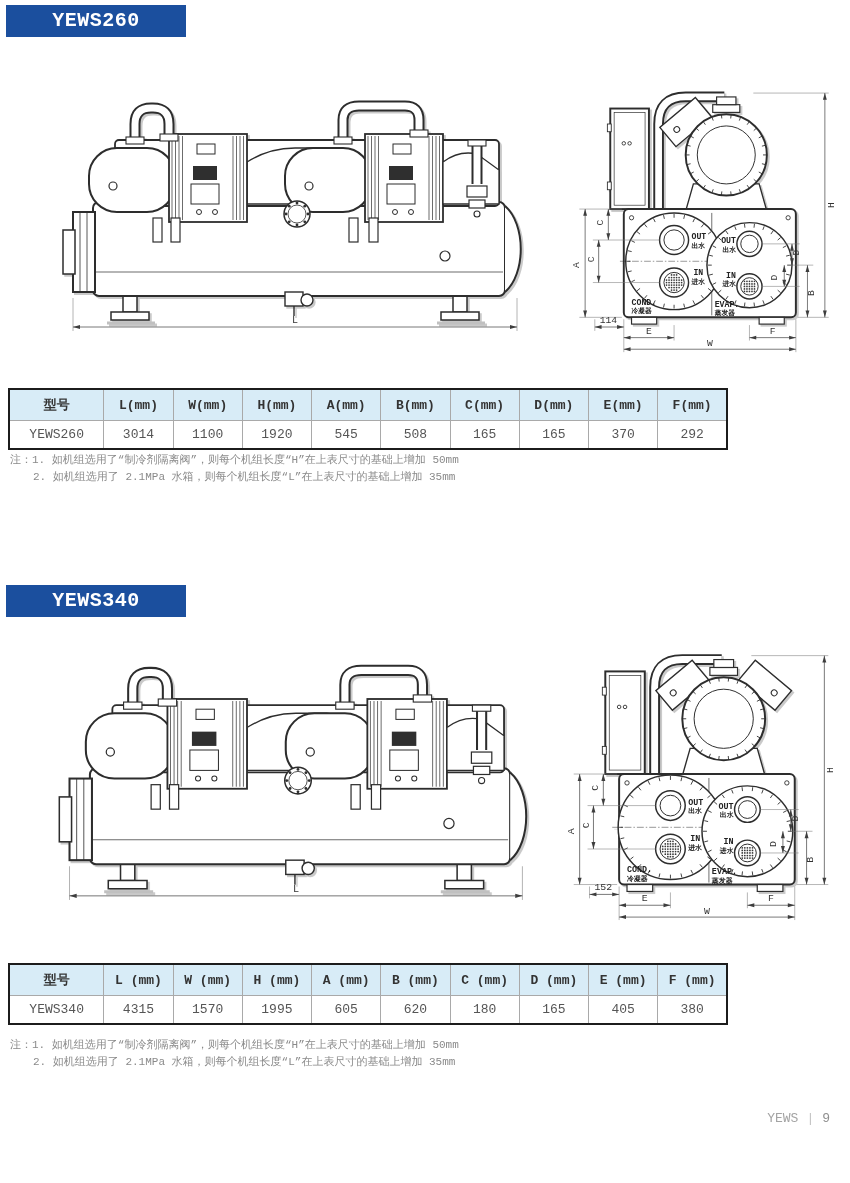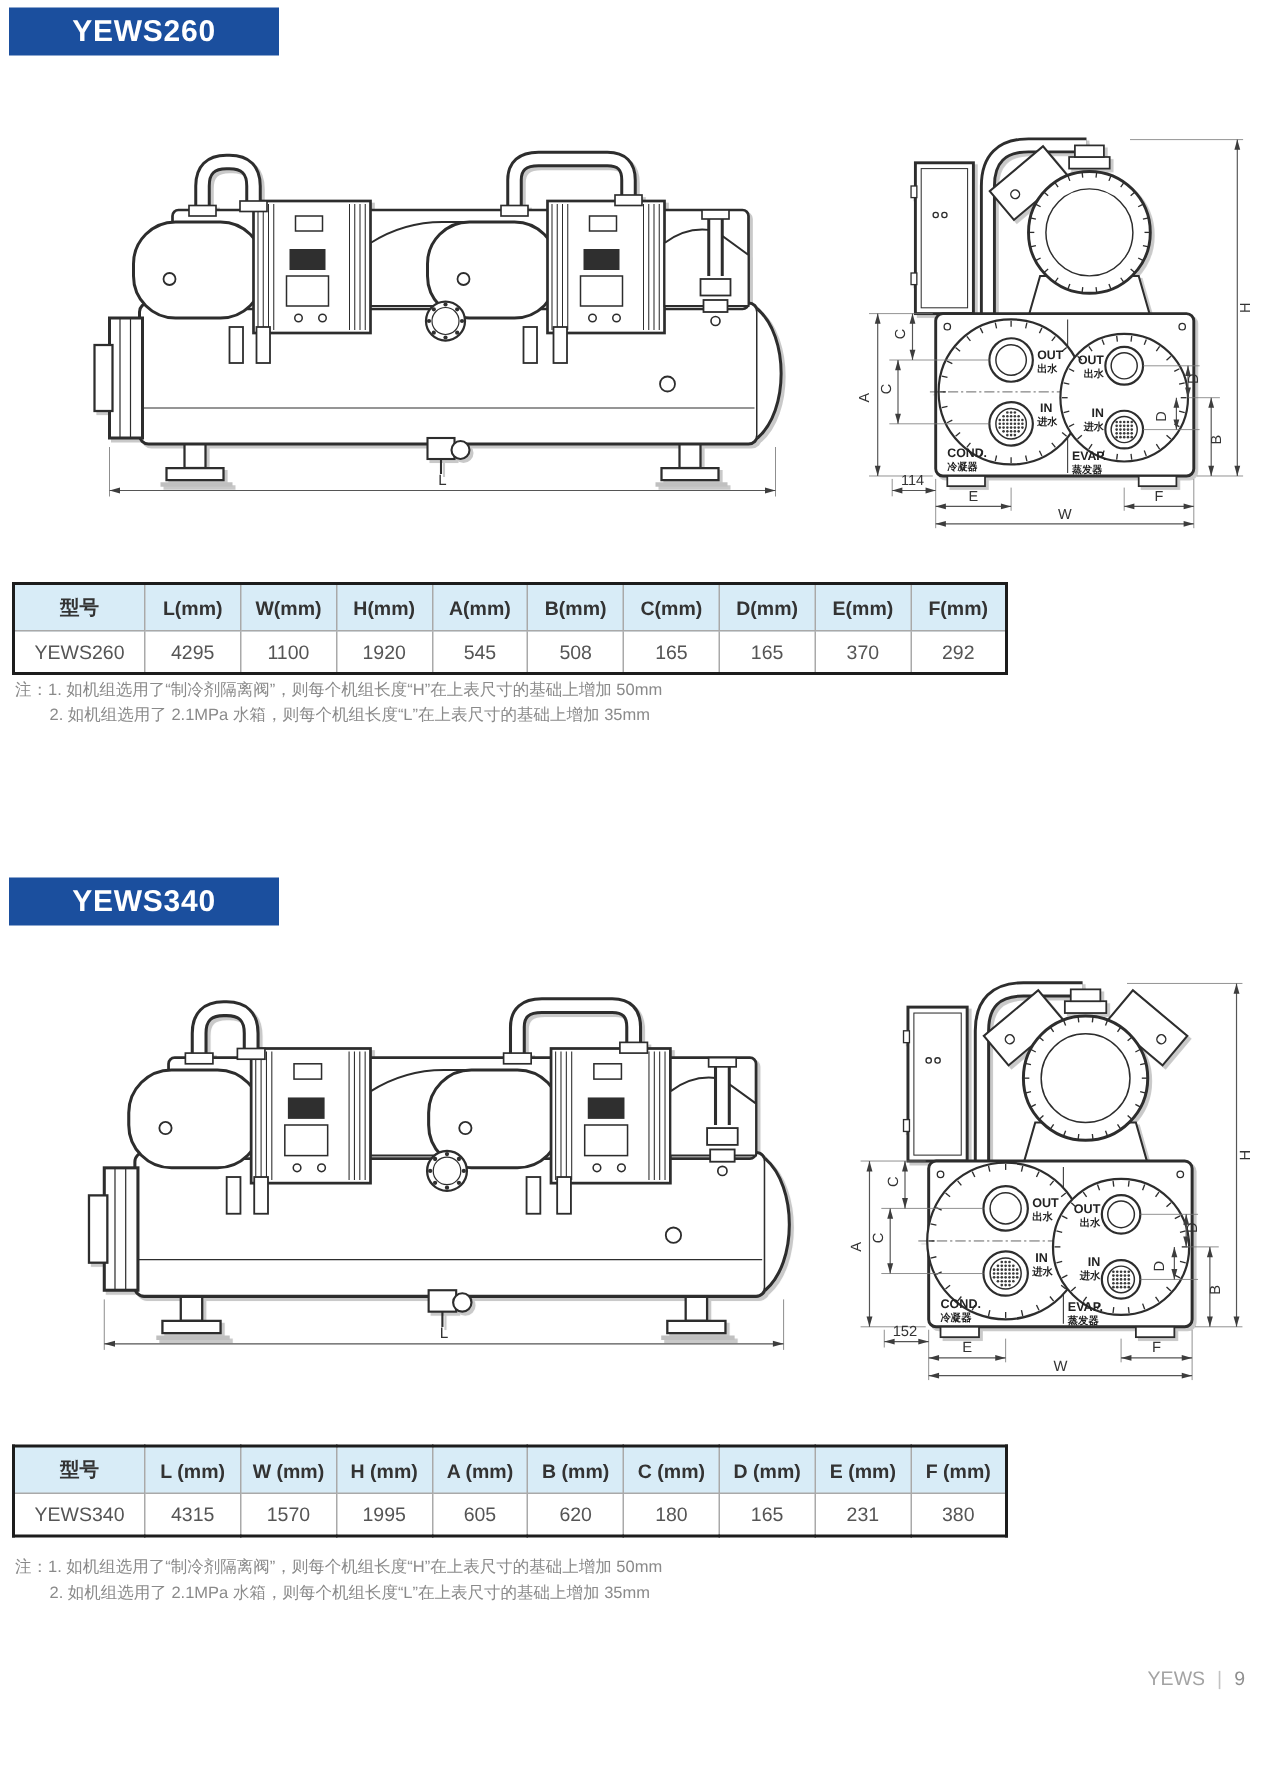--- a/index.html
+++ b/index.html
@@ -1,38 +1,38 @@
 <!DOCTYPE html>
 <html><head>
 <meta charset="utf-8">
 <style>
   html,body{margin:0;padding:0;background:#fff;}
   .page{position:relative;width:850px;height:1183px;background:#fff;overflow:hidden;
-        font-family:Liberation Sans, sans-serif;}
+        font-family:Liberation Mono, monospace;}
   .model-bar{position:absolute;left:6px;width:180px;height:32px;background:#1b4f9e;
         color:#fff;font-size:20px;font-weight:bold;text-align:center;line-height:32px;
         letter-spacing:0.5px;}
   .bar1{top:5px;} .bar2{top:585px;}
   svg.drawing{position:absolute;}
   .side1{left:56px;top:84px;width:482px;height:250px;}
   .end1{left:560px;top:66px;width:290px;height:290px;}
   .side2{left:52px;top:648px;width:492px;height:255px;}
   .end2{left:554px;top:628px;width:296px;height:296px;}
   .mech{filter:drop-shadow(2.5px 2.5px 0px #c9c9c9);}
   .o{stroke:#2d2d2d;fill:#fff;}
   .thin{stroke:#2d2d2d;fill:none;}
   .pipeO{stroke:#2d2d2d;stroke-width:11;fill:none;}
   .pipeI{stroke:#fff;stroke-width:7;fill:none;}
   .dimline{stroke:#555;stroke-width:0.8;fill:none;}
   .extline{stroke:#777;stroke-width:0.55;fill:none;}
   .arrow{fill:#3d3d3d;}
   .dimtext{font-size:10px;fill:#333;}
   .smalltext{font-size:8.5px;fill:#222;font-weight:bold;}
   .cntext{font-size:7px;fill:#222;font-weight:bold;}
-  table.dims{position:absolute;left:8px;width:664px;border-collapse:collapse;
+  table.dims{position:absolute;left:8px;width:720px;border-collapse:collapse;
         border:2px solid #1c1c1c;background:#fff;table-layout:fixed;padding-left:39px;}
   .t1{top:388px;} .t2{top:963px;}
   table.dims th,table.dims td{border:1px solid #a9a9a9;text-align:center;font-size:13px;}
   table.dims th{background:#d8ecf7;color:#333;font-weight:bold;padding:6px 0;}
   table.dims td{color:#555;padding:6px 0;}
   .t2 th{padding:7px 0;} .t2 td{padding:9px 0;}
   table.dims th.model,table.dims td.model{width:13%;}
   .notes{position:absolute;left:10px;color:#8a8a8a;font-size:11px;line-height:17px;}
   .n1{top:452px;} .n2{top:1037px;}
   .notes .indent{padding-left:23px;}
@@ -401,21 +401,21 @@
           <th>B(mm)</th>
           <th>C(mm)</th>
           <th>D(mm)</th>
           <th>E(mm)</th>
           <th>F(mm)</th>
         </tr>
       </thead>
       <tbody>
         <tr>
           <td class="model">YEWS260</td>
-          <td>4295</td>
+          <td>3014</td>
           <td>1100</td>
           <td>1920</td>
           <td>545</td>
           <td>508</td>
           <td>165</td>
           <td>165</td>
           <td>370</td>
           <td>292</td>
         </tr>
       </tbody>
@@ -792,21 +792,21 @@
       <tbody>
         <tr>
           <td class="model">YEWS340</td>
           <td>4315</td>
           <td>1570</td>
           <td>1995</td>
           <td>605</td>
           <td>620</td>
           <td>180</td>
           <td>165</td>
-          <td>231</td>
+          <td>405</td>
           <td>380</td>
         </tr>
       </tbody>
     </table>
   <div class="notes n2">
     <div>注：1. 如机组选用了“制冷剂隔离阀”，则每个机组长度“H”在上表尺寸的基础上增加 50mm</div>
     <div class="indent">2. 如机组选用了 2.1MPa 水箱，则每个机组长度“L”在上表尺寸的基础上增加 35mm</div>
   </div>
 
   <div class="footer">

